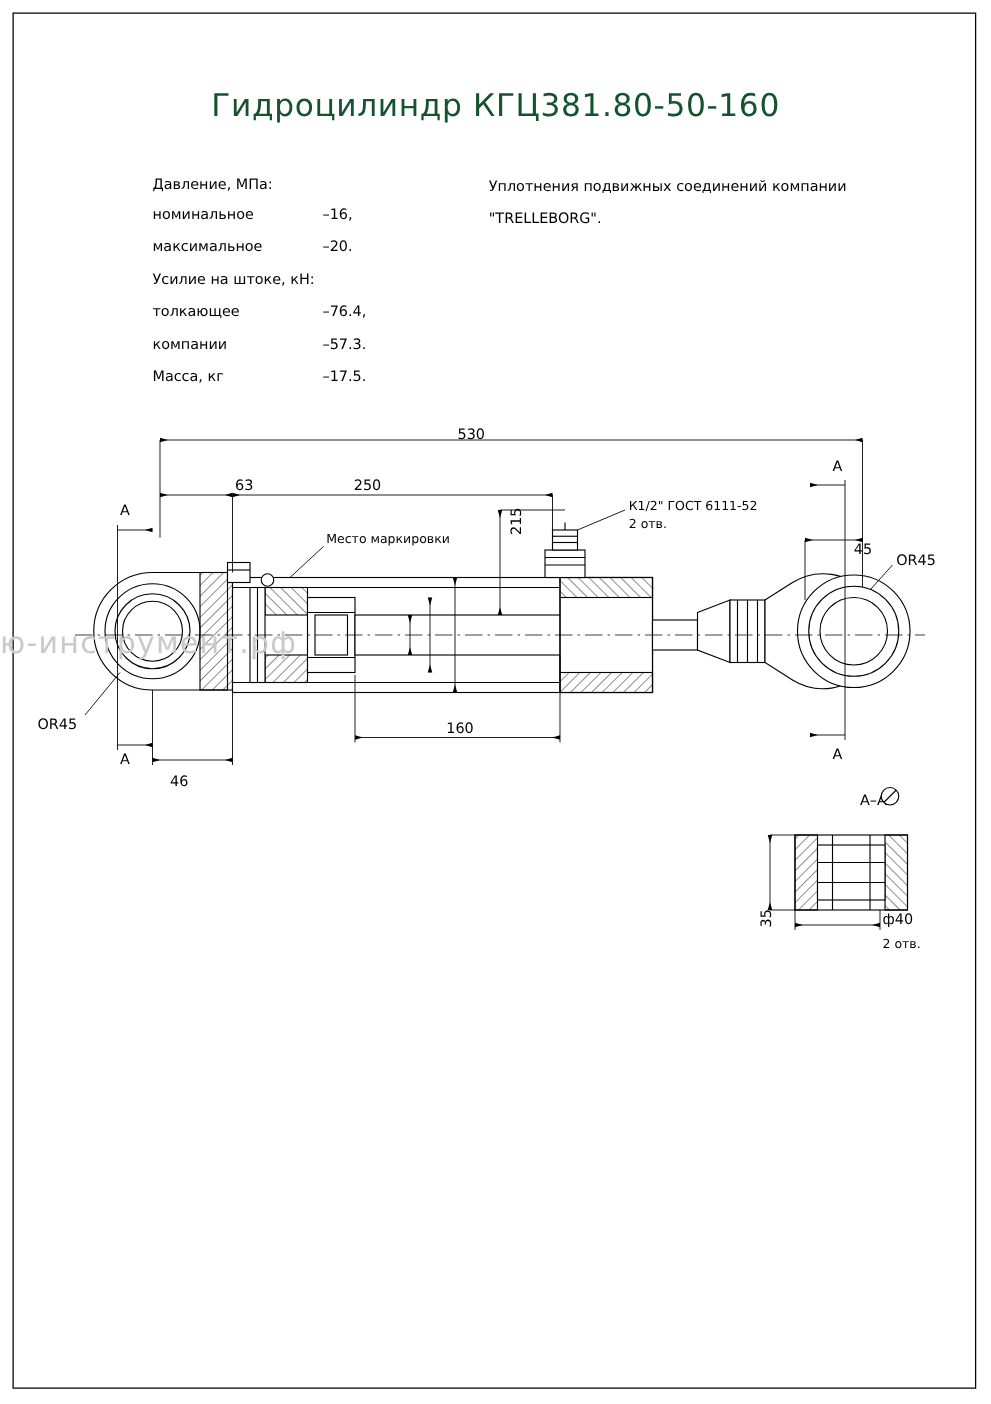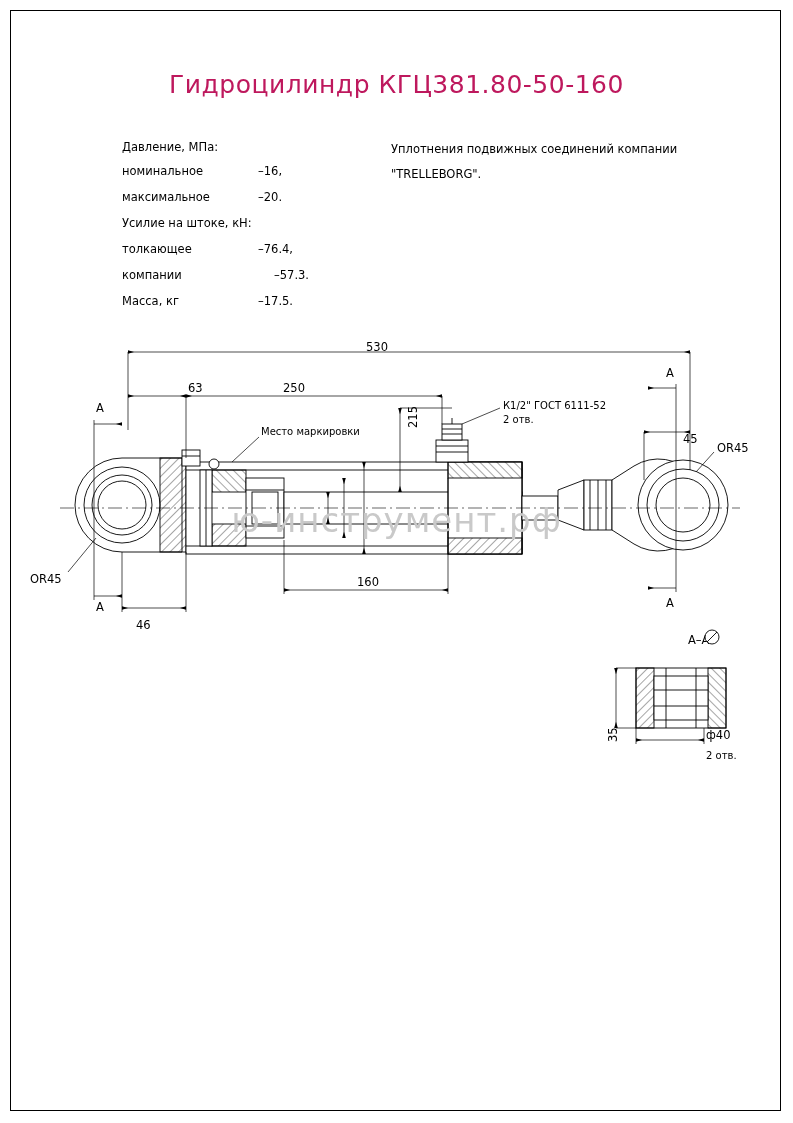--- a/index.html
+++ b/index.html
@@ -27,21 +27,21 @@
     box-sizing: border-box;
   }
   .title {
     position: absolute;
     left: 0;
     top: 70px;
     width: 793px;
     text-align: center;
     font-size: 25px;
     letter-spacing: 0.5px;
-    color: #be185d;
+    color: #14532d;
     font-family: "DejaVu Sans", sans-serif;
     font-weight: normal;
   }
   .txt {
     position: absolute;
     font-size: 11.5px;
     color: #000;
     white-space: nowrap;
     font-family: "DejaVu Sans", sans-serif;
   }
@@ -62,22 +62,22 @@
     white-space: nowrap;
     font-family: "DejaVu Sans", sans-serif;
     transform-origin: 0 0;
     transform: rotate(-90deg);
   }
   .watermark {
     position: absolute;
     left: 0;
     top: 500px;
     width: 793px;
-    text-align: center;
-    font-size: 34px;
+    text-align: left;
+    font-size: 24px;
     color: #c9c9c9;
     letter-spacing: 1px;
     font-family: "DejaVu Sans", sans-serif;
     z-index: 5;
     pointer-events: none;
   }
   svg.draw {
     position: absolute;
     left: 0;
     top: 0;
@@ -107,21 +107,21 @@
 
   <div class="txt" style="left:122px; top:140px;">Давление, МПа:</div>
   <div class="txt" style="left:122px; top:164px;">номинальное</div>
   <div class="txt" style="left:258px; top:164px;">–16,</div>
   <div class="txt" style="left:122px; top:190px;">максимальное</div>
   <div class="txt" style="left:258px; top:190px;">–20.</div>
   <div class="txt" style="left:122px; top:216px;text-align:center;">Усилие на штоке, кН:</div>
   <div class="txt" style="left:122px; top:242px;">толкающее</div>
   <div class="txt" style="left:258px; top:242px;">–76.4,</div>
   <div class="txt" style="left:122px; top:268px;">компании</div>
-  <div class="txt" style="left:274px; top:268px;">–57.3.</div>
+  <div class="txt" style="left:258px; top:268px;">–57.3.</div>
   <div class="txt" style="left:122px; top:294px;">Масса, кг</div>
   <div class="txt" style="left:258px; top:294px;">–17.5.</div>
 
   <div class="txt" style="left:391px; top:142px;">Уплотнения подвижных соединений компании</div>
   <div class="txt" style="left:391px; top:167px;">"TRELLEBORG".</div>
 
   <div class="txt sm" style="left:261px; top:426px;">Место маркировки</div>
   <div class="txt sm" style="left:503px; top:400px;">К1/2" ГОСТ 6111-52</div>
   <div class="txt sm" style="left:503px; top:414px;">2 отв.</div>
   <div class="txt" style="left:30px; top:572px;">ОR45</div>

